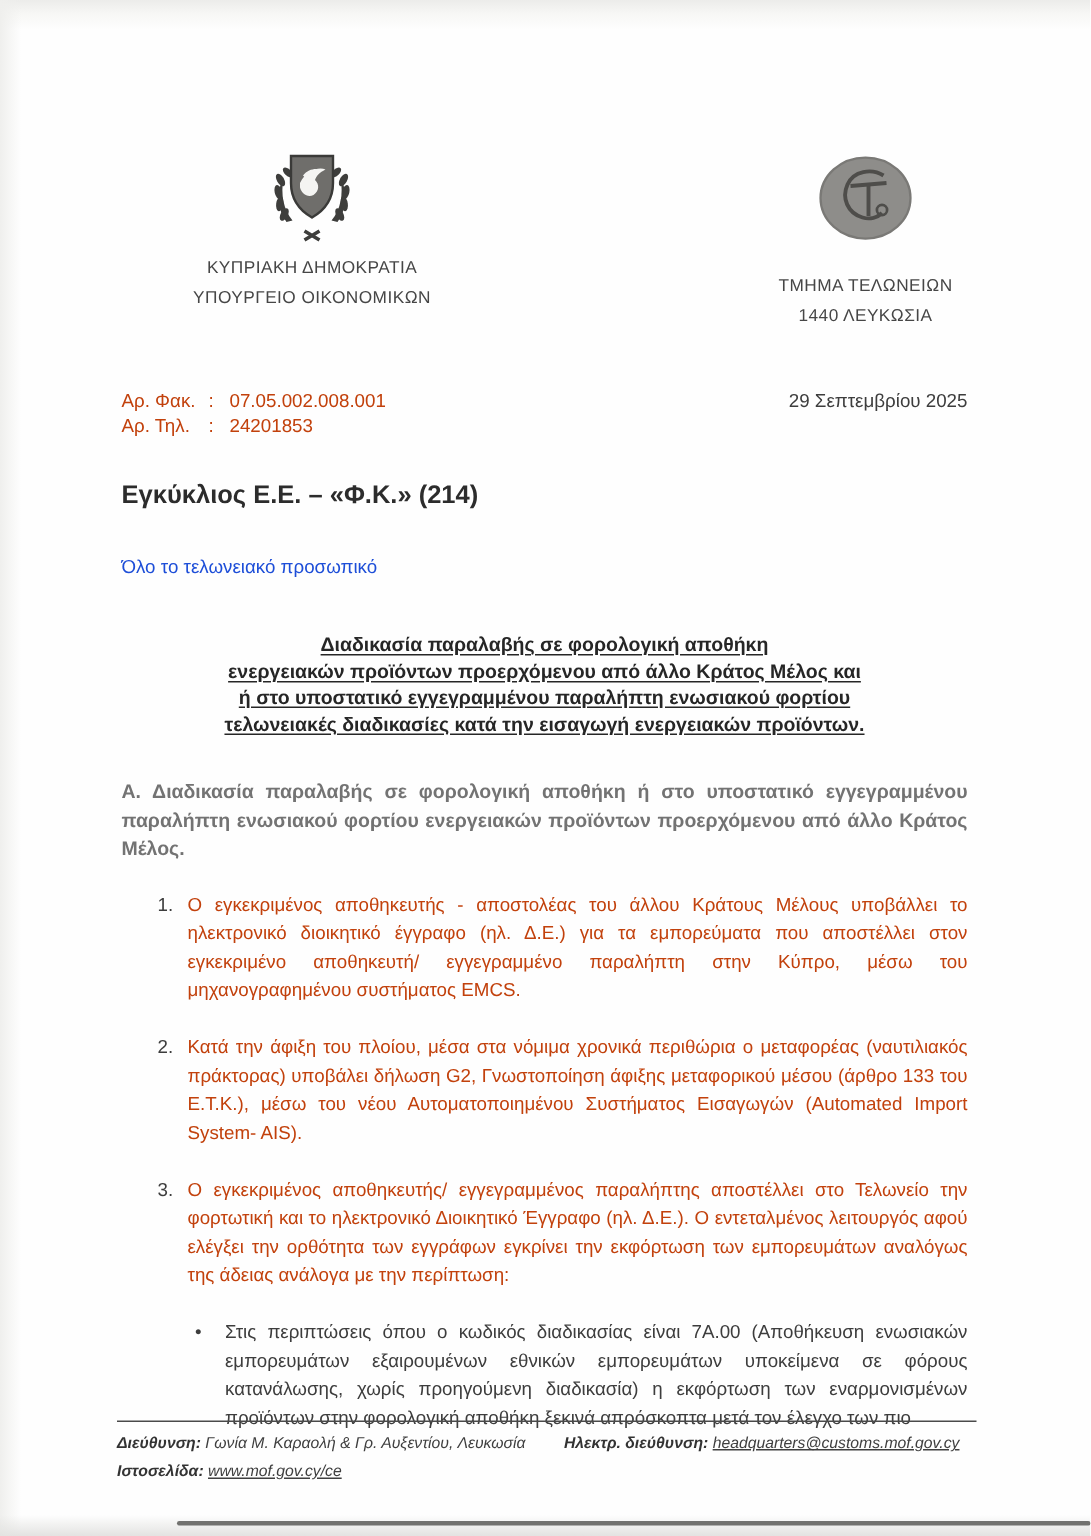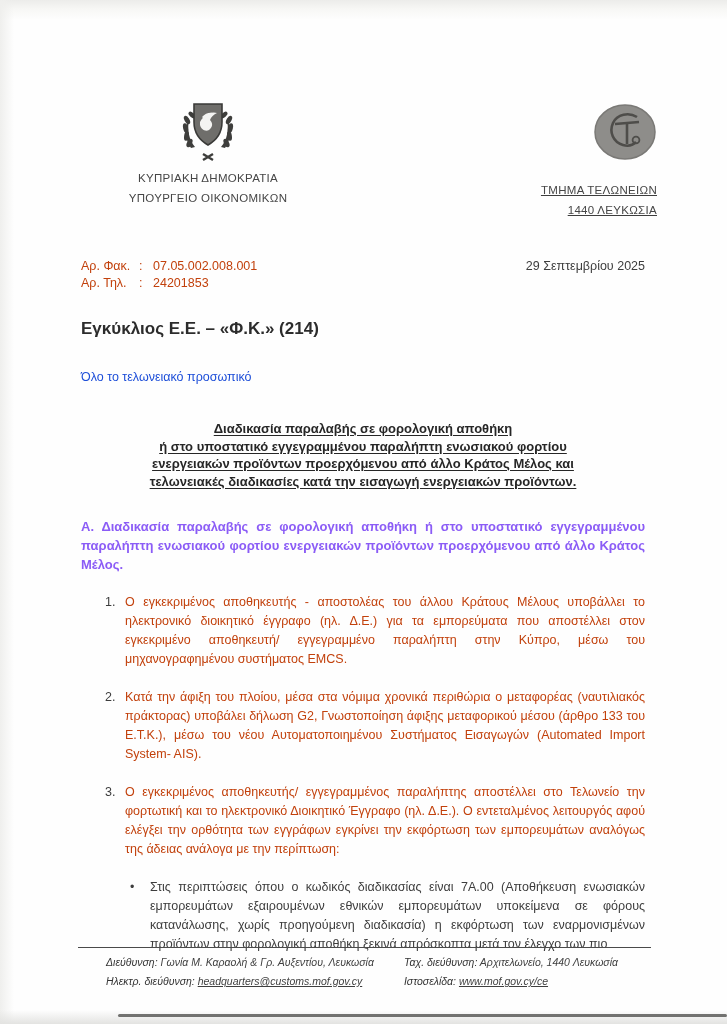--- a/index.html
+++ b/index.html
@@ -37,21 +37,21 @@
   }
 
   .content {
     position: relative;
     padding: 96px 82px 0 81px;
   }
 
   
   .header-row { display: flex; justify-content: space-between; align-items: flex-start; }
   .gov-block { width: 230px; text-align: center; margin-left: 12px; }
-  .customs-block { width: 160px; text-align: right; margin-right: -12px; padding-top: 8px; text-decoration: underline; }
+  .customs-block { width: 160px; text-align: center; margin-right: -12px; padding-top: 8px; }
   .emblem { display: inline-block; }
   .gov-line { font-size: 11.5px; line-height: 20px; color: #464646; letter-spacing: .3px; }
   .customs-seal { display: inline-block; margin-bottom: 16px; }
   .customs-line { font-size: 11.5px; line-height: 20px; color: #464646; letter-spacing: .3px; }
 
   
   .ref-row { display: flex; justify-content: space-between; margin-top: 38px; }
   .ref-left { font-size: 12.5px; line-height: 17px; color: #c2410c; }
   .ref-line { display: flex; }
   .ref-label { width: 58px; }
@@ -79,21 +79,21 @@
     color: #262626;
     line-height: 17.5px;
   }
   .doc-title .t-line { text-decoration: underline; text-underline-offset: 2px; }
 
   
   .section-heading {
     margin-top: 27px;
     font-size: 13px;
     font-weight: bold;
-    color: #8b5cf6;
+    color: #737373;
     line-height: 19px;
     text-align: justify;
   }
   .paragraph {
     margin-top: 14px;
     font-size: 12.5px;
     line-height: 19px;
     text-align: justify;
     color: #3d3d3d;
   }
@@ -118,21 +118,21 @@
     border: 0;
     border-top: 1.6px solid #4a4a4a;
     margin-bottom: 7px;
   }
   .footer-grid {
     display: grid;
     grid-template-columns: 52% 48%;
     row-gap: 5px;
   }
   .footer-entry { font-size: 10.5px; line-height: 14px; font-style: italic; color: #3f3f3f; white-space: nowrap; }
-  .footer-label { font-weight: normal; font-style: italic; color: #333; margin-left: 28px; }
+  .footer-label { font-weight: bold; font-style: italic; color: #333; }
   .footer-link { text-decoration: underline; color: #3f3f3f; cursor: pointer; }
 </style>
 </head>
 <body>
 
 <div class="page">
   <div class="scan-edge-top"></div>
   <div class="scan-edge-left"></div>
 
   <div class="content">
@@ -201,22 +201,22 @@
       </div>
       <div class="ref-date">29 Σεπτεμβρίου 2025</div>
     </div>
 
     <div class="subject">Εγκύκλιος Ε.Ε. – «Φ.Κ.» (214)</div>
 
     <div class="addressee">Όλο το τελωνειακό προσωπικό</div>
 
     <div class="doc-title">
       <div><span class="t-line">Διαδικασία παραλαβής σε φορολογική αποθήκη</span></div>
+      <div><span class="t-line">ενεργειακών προϊόντων προερχόμενου από άλλο Κράτος Μέλος και</span></div>
       <div><span class="t-line">ή στο υποστατικό εγγεγραμμένου παραλήπτη ενωσιακού φορτίου</span></div>
-      <div><span class="t-line">ενεργειακών προϊόντων προερχόμενου από άλλο Κράτος Μέλος και</span></div>
       <div><span class="t-line">τελωνειακές διαδικασίες κατά την εισαγωγή ενεργειακών προϊόντων.</span></div>
     </div>
 
     <div class="section-heading">Α. Διαδικασία παραλαβής σε φορολογική αποθήκη ή στο υποστατικό εγγεγραμμένου παραλήπτη ενωσιακού φορτίου ενεργειακών προϊόντων προερχόμενου από άλλο Κράτος Μέλος.</div>
 
     <div class="num-list">
       <div class="num-item">
         <span class="num-marker">1.</span>
         <span class="num-text">Ο εγκεκριμένος αποθηκευτής - αποστολέας του άλλου Κράτους Μέλους υποβάλλει το ηλεκτρονικό διοικητικό έγγραφο (ηλ. Δ.Ε.) για τα εμπορεύματα που αποστέλλει στον εγκεκριμένο αποθηκευτή/ εγγεγραμμένο παραλήπτη στην Κύπρο, μέσω του μηχανογραφημένου συστήματος EMCS.</span>
       </div>
@@ -237,24 +237,20 @@
   </div>
 
   <div class="footer">
     <hr class="footer-rule">
     <div class="footer-grid">
       <div class="footer-entry">
         <span class="footer-label">Διεύθυνση:</span>
         <span>Γωνία Μ. Καραολή &amp; Γρ. Αυξεντίου, Λευκωσία</span>
       </div>
       <div class="footer-entry">
-        <span class="footer-label">Ταχ. διεύθυνση:</span>
-        <span>Αρχιτελωνείο, 1440 Λευκωσία</span>
-      </div>
-      <div class="footer-entry">
         <span class="footer-label">Ηλεκτρ. διεύθυνση:</span>
         <span class="footer-link">headquarters@customs.mof.gov.cy</span>
       </div>
       <div class="footer-entry">
         <span class="footer-label">Ιστοσελίδα:</span>
         <span class="footer-link">www.mof.gov.cy/ce</span>
       </div>
     </div>
   </div>
 

